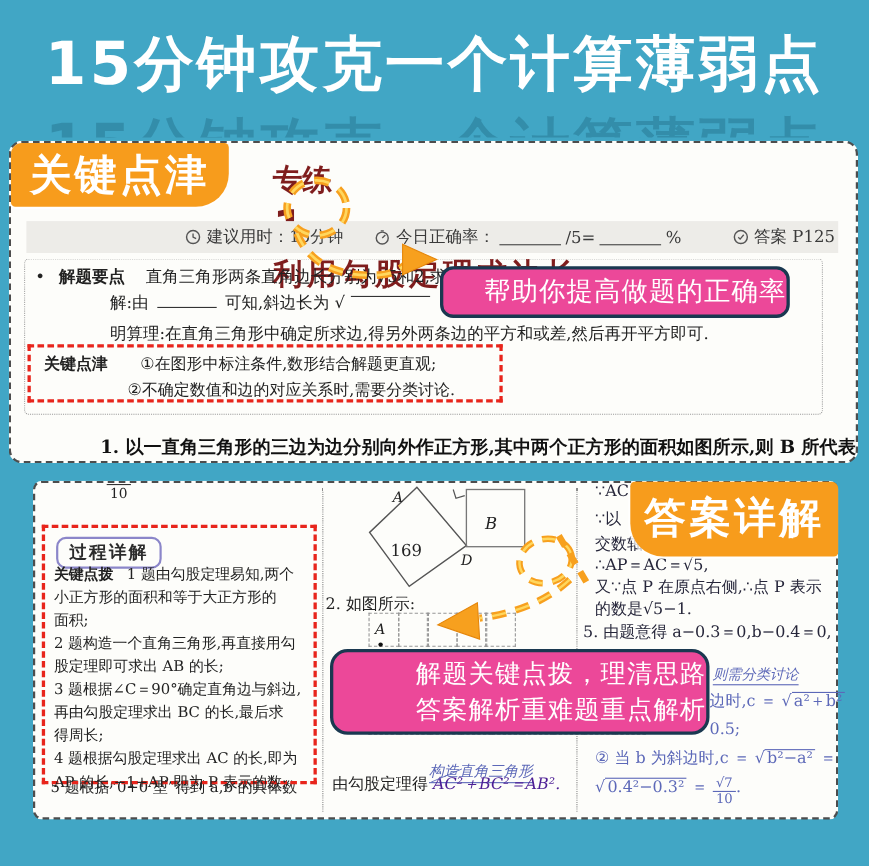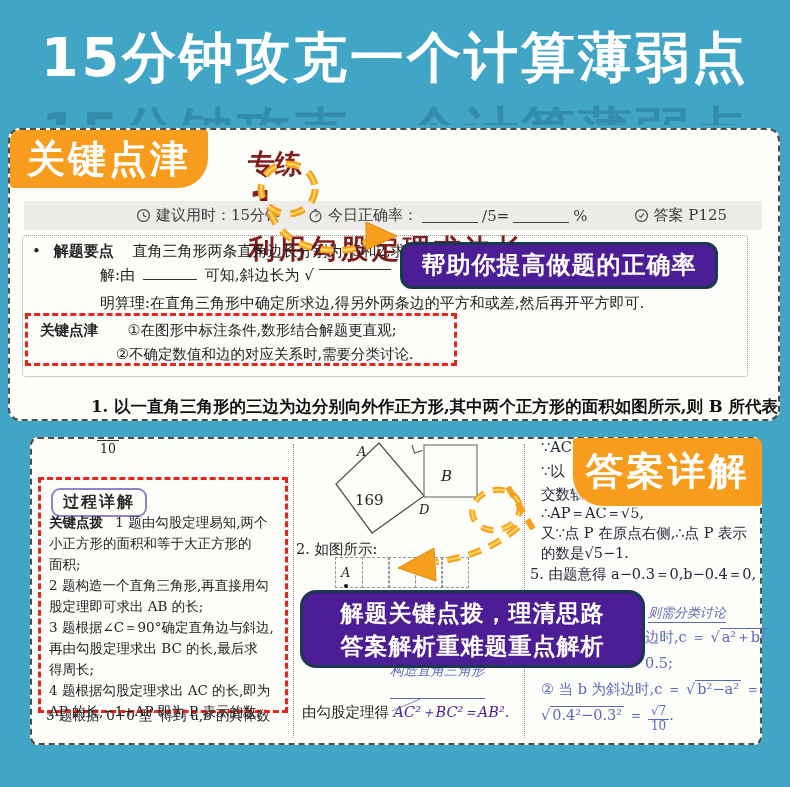--- a/index.html
+++ b/index.html
@@ -33,21 +33,21 @@
   
   .p1-header { left:232px; top:146px; display:flex; align-items:baseline;
     color:#7f1d1d; z-index:10; white-space:nowrap;flex-direction:column; }
   .p1-header .pfx { font-size:27px; font-weight:800; }
   .p1-header .num { font-size:42px; font-weight:800; margin:0 8px 0 4px; }
   .p1-header .ttl { font-size:27px; font-weight:800; letter-spacing:4px; margin-left:16px; }
 
   .infobar { left:24px; top:201px; width:738px; height:29px; background:#EDECE8;
     display:flex; align-items:center; z-index:10;
     font-family:"DejaVu Serif","Liberation Serif",serif; font-size:15px; color:#3a3a3a;
-    white-space:nowrap; }
+    white-space:nowrap;padding-left:32px; }
   .infobar .ic { width:15px; height:15px; margin:0 5px 0 0; flex:none; }
   .blank-u { display:inline-block; width:56px; height:15px;
     border-bottom:1.5px solid #444; margin:0 4px; }
   .inner-box { left:22px; top:235px; width:726px; height:142px;
     border:1px dotted #9a9a9a; border-radius:4px; z-index:4; }
 
   .serif { font-family:"DejaVu Serif","Liberation Serif","DejaVu Sans",serif; }
   .bodyline { font-size:15px; color:#222; white-space:nowrap; z-index:10; }
   .blank-o { display:inline-block; width:72px; height:13px;
     border-top:1.5px solid #333; vertical-align:-2px; }
@@ -55,22 +55,22 @@
     border-bottom:1.5px solid #333; margin:0 3px; }
 
   .redbox1 { left:25px; top:313px; width:432px; height:53px;
     border:3px dashed #E8251C; z-index:11; }
   .redbox1 .l1 { position:absolute; left:12px; top:5px; font-size:14.5px; color:#222; white-space:nowrap; }
   .redbox1 .l2 { position:absolute; left:88px; top:29px; font-size:14.5px; color:#222; white-space:nowrap; }
 
   .q1 { left:14px; top:396px; width:764px; font-size:16.5px; font-weight:600;
     color:#111; white-space:nowrap; z-index:10;text-align:right; }
 
-  .callout { background:#4c1d95; border:3.5px solid #1A3850; color:#fff;
-    font-weight:700; text-align:center; z-index:20; }
+  .callout { background:#ec4899; border:3.5px solid #1A3850; color:#fff;
+    font-weight:400; text-align:right; z-index:20; }
   .callout1 { left:400px; top:242px; width:318px; height:47px; line-height:41px;
     font-size:24px; border-radius:12px; letter-spacing:1px; }
   .callout2 { left:300px; top:590px; width:345px; height:78px; font-size:23px;
     border-radius:16px; letter-spacing:1px; padding-top:4px; line-height:33px; }
 
   
   .divider { width:0; border-left:1.5px dotted #8a8a8a; z-index:6; }
   .d1 { left:293px; top:444px; height:294px; }
   .d2 { left:524px; top:444px; height:294px; }
 
@@ -92,22 +92,22 @@
   .grid { left:335px; top:557px; display:flex; z-index:8; }
   .grid .cell { width:28px; height:31px; border:1.5px dashed #979797; margin-right:-1.5px; }
   .grid-a { left:341px; top:565px; font-size:13px; font-style:italic; color:#222; z-index:9; }
   .grid-dot { left:344px; top:584px; width:4px; height:4px; background:#111; border-radius:50%; z-index:9; }
   .sliver { left:335px; top:654px; display:flex; z-index:8; }
   .sliver .cell { width:28px; height:14px; border-left:1.5px dashed #979797;
     border-bottom:1.5px dashed #979797; }
   .sliver .cell:last-child { border-right:1.5px dashed #979797; }
 
   .hand { color:#5C68B8; font-family:"DejaVu Serif",serif; font-style:italic; }
-  .hand-note { left:390px; top:662px; font-size:13.5px; border-bottom:1px solid #5C68B8;
-    z-index:10; padding-bottom:18px; }
+  .hand-note { left:390px; top:692px; font-size:13.5px; border-bottom:1px solid #5C68B8;
+    z-index:10; padding-bottom:1px; }
   .pythag { left:302px; top:703px; font-size:14.5px; color:#222; z-index:10; white-space:nowrap; }
   .pythag .f { color:#4c1d95; font-style:italic; }
 
   .rcol { font-size:14.5px; color:#26263a; z-index:10; white-space:nowrap; }
   .rblue { color:#5C68B8; }
   .vinc { border-top:1px solid currentColor; padding:0 2px; }
   .frac { display:inline-block; vertical-align:-10px; text-align:center;
     font-size:12px; line-height:1.15; }
   .frac .num { display:block; border-bottom:1px solid currentColor; padding:0 3px; }
   .frac .den { display:block; }

